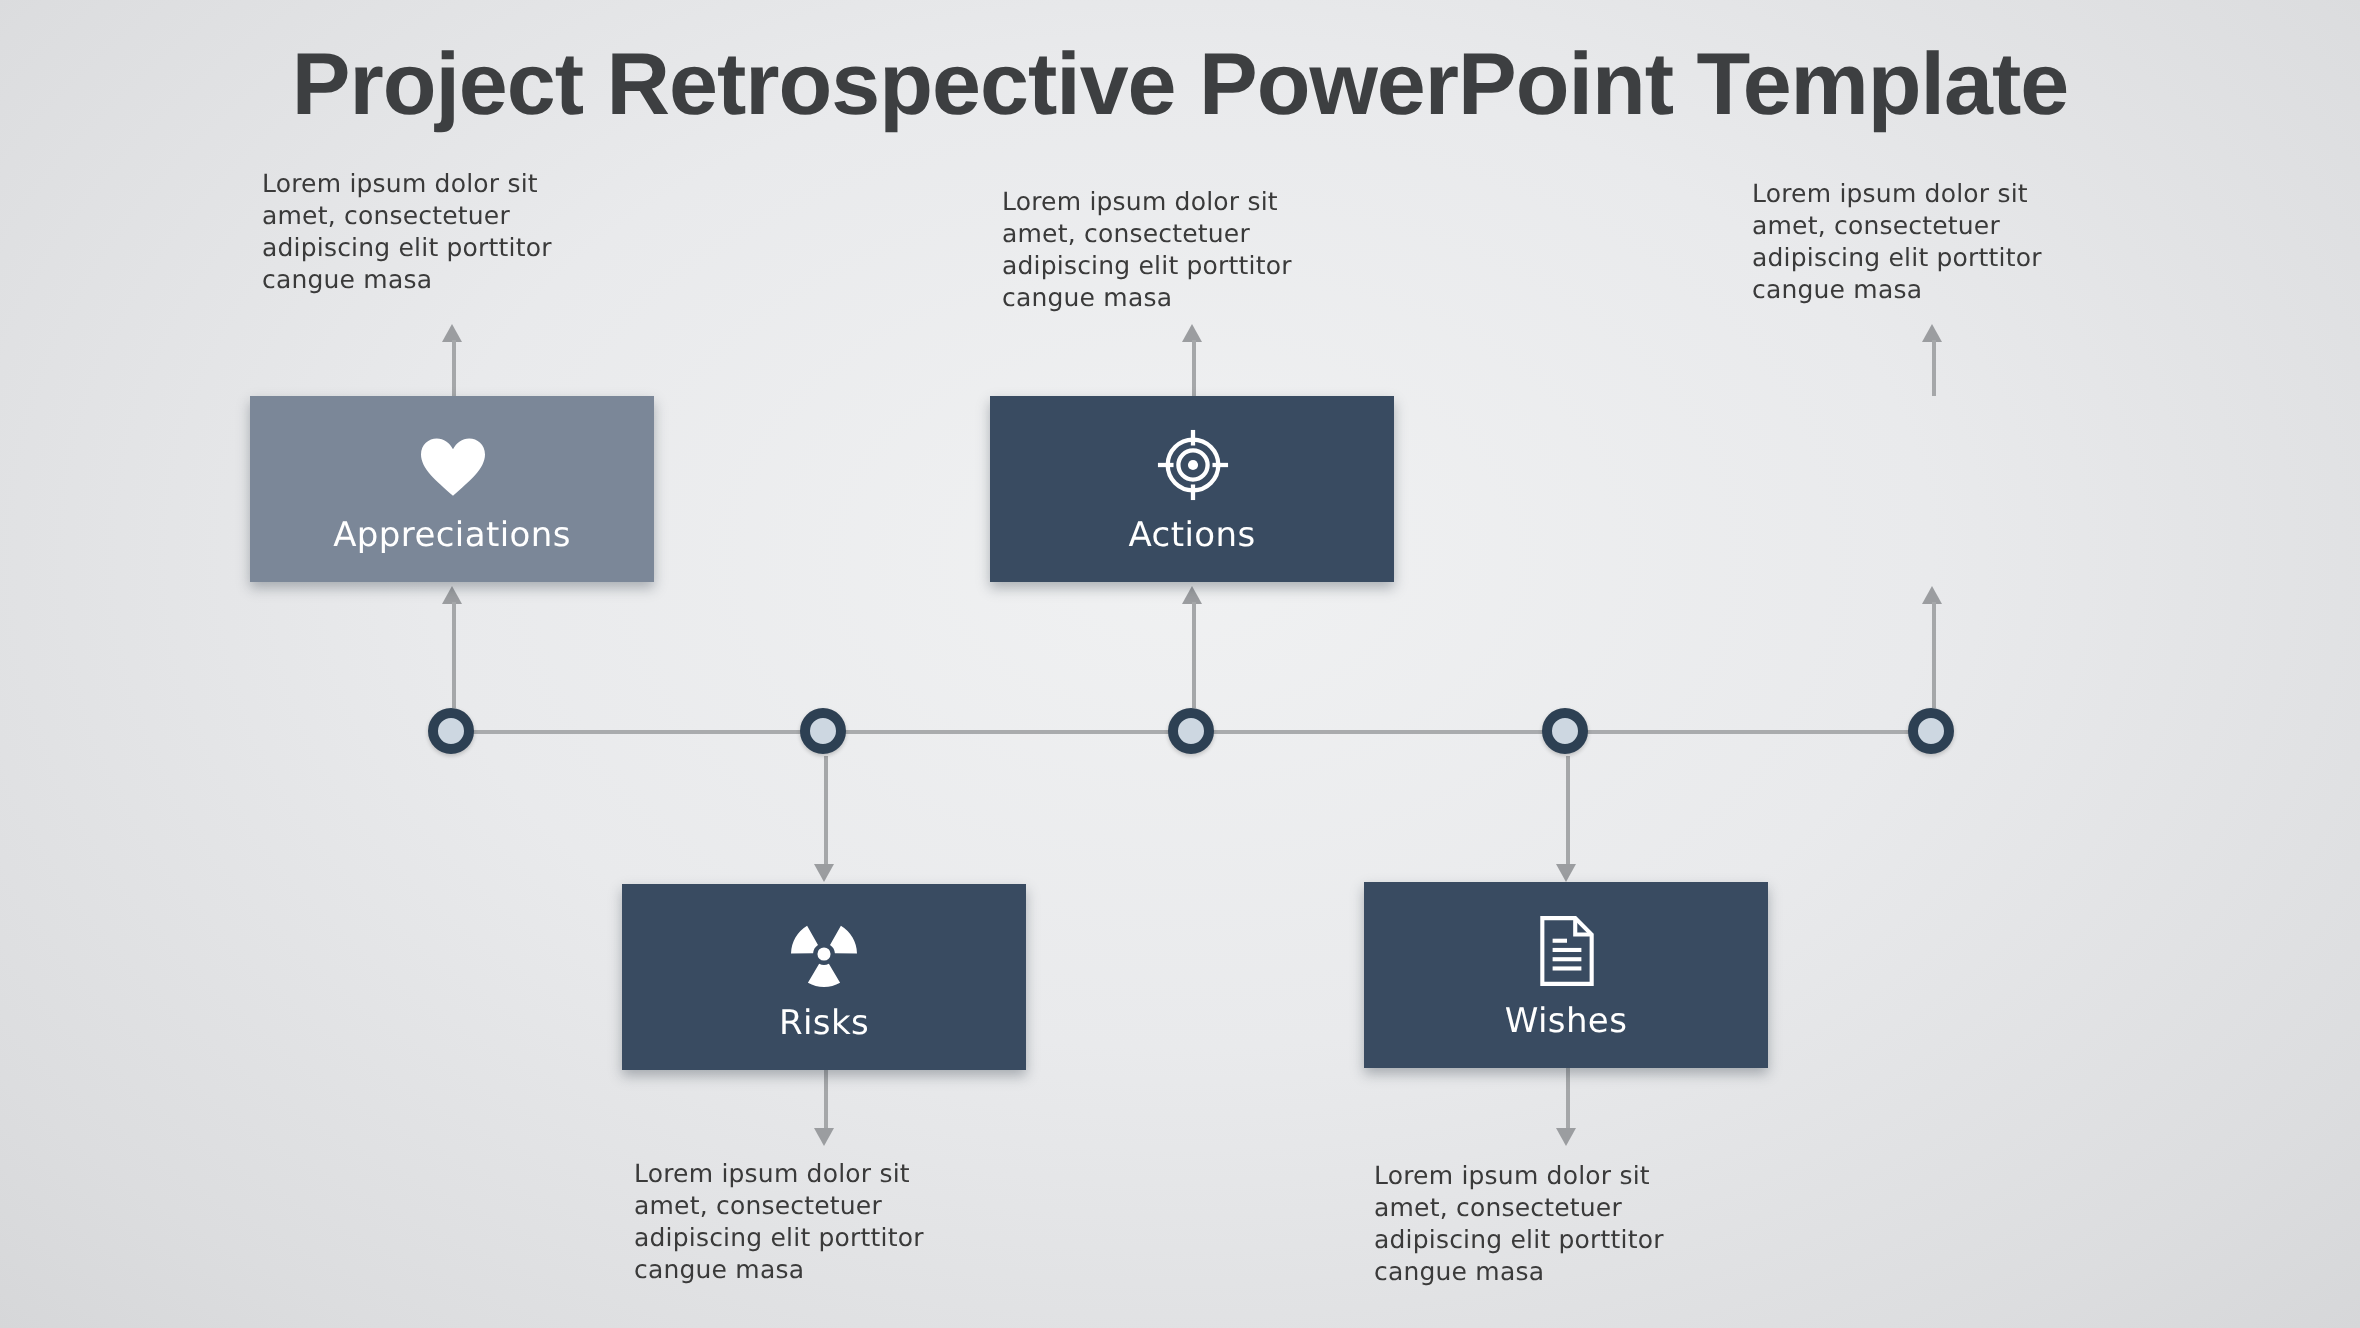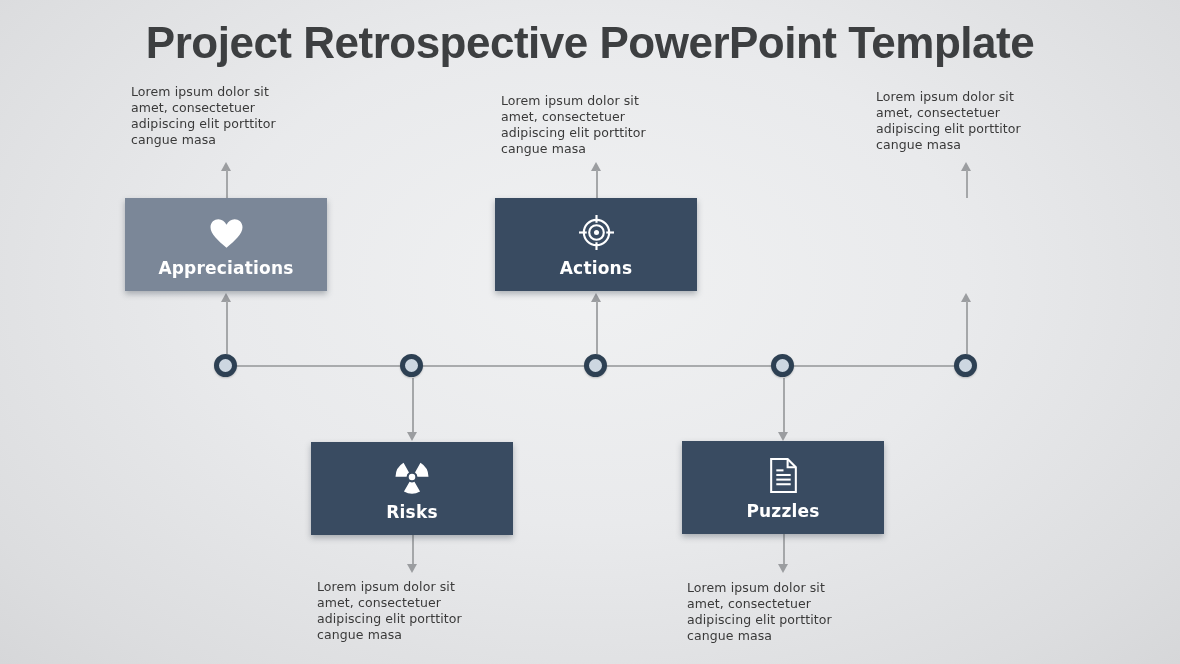--- a/index.html
+++ b/index.html
@@ -19,21 +19,21 @@
   }
   .card{
     position:absolute;width:202px;height:93px;
     display:flex;flex-direction:column;align-items:center;justify-content:center;
     box-shadow:0 3px 6px rgba(50,60,72,0.35);
   }
   .card.light{background:#7b8798;}
   .card.dark{background:#394b61;}
   .card .icon{height:38px;display:flex;align-items:center;justify-content:center;margin-top:2px;}
   .card-label{
-    color:#ffffff;font-weight:700;font-size:17px;letter-spacing:0.2px;margin-top:6px;
+    color:#ffffff;font-weight:400;font-size:17px;letter-spacing:0.2px;margin-top:6px;
   }
   .timeline{position:absolute;height:2px;background:#a9abad;}
   .vline{position:absolute;width:1.5px;background:#a5a7a9;}
   .arr{position:absolute;width:0;height:0;}
   .arr.up{border-left:5px solid transparent;border-right:5px solid transparent;border-bottom:9px solid #9b9da0;}
   .arr.down{border-left:5px solid transparent;border-right:5px solid transparent;border-top:9px solid #9b9da0;}
   .node-dot{
     position:absolute;width:13px;height:13px;border-radius:50%;
     border:5px solid #2d4053;background:#cdd7e1;
     box-shadow:0 1px 2px rgba(0,0,0,0.2);
@@ -128,16 +128,16 @@
     <span class="icon">
       <svg viewBox="0 0 30 36" width="31" height="37" fill="none" stroke="#ffffff" stroke-width="2">
         <path d="M3 2 L19 2 L27 10 L27 34 L3 34 Z"></path>
         <path d="M19 2 L19 10 L27 10"></path>
         <line x1="8" y1="13" x2="15" y2="13"></line>
         <line x1="8" y1="17.5" x2="22" y2="17.5"></line>
         <line x1="8" y1="22" x2="22" y2="22"></line>
         <line x1="8" y1="26.5" x2="22" y2="26.5"></line>
       </svg>
     </span>
-    <div class="card-label">Puzzles</div>
+    <div class="card-label">Wishes</div>
   </div>
 
 </div>
 
 </body></html>

